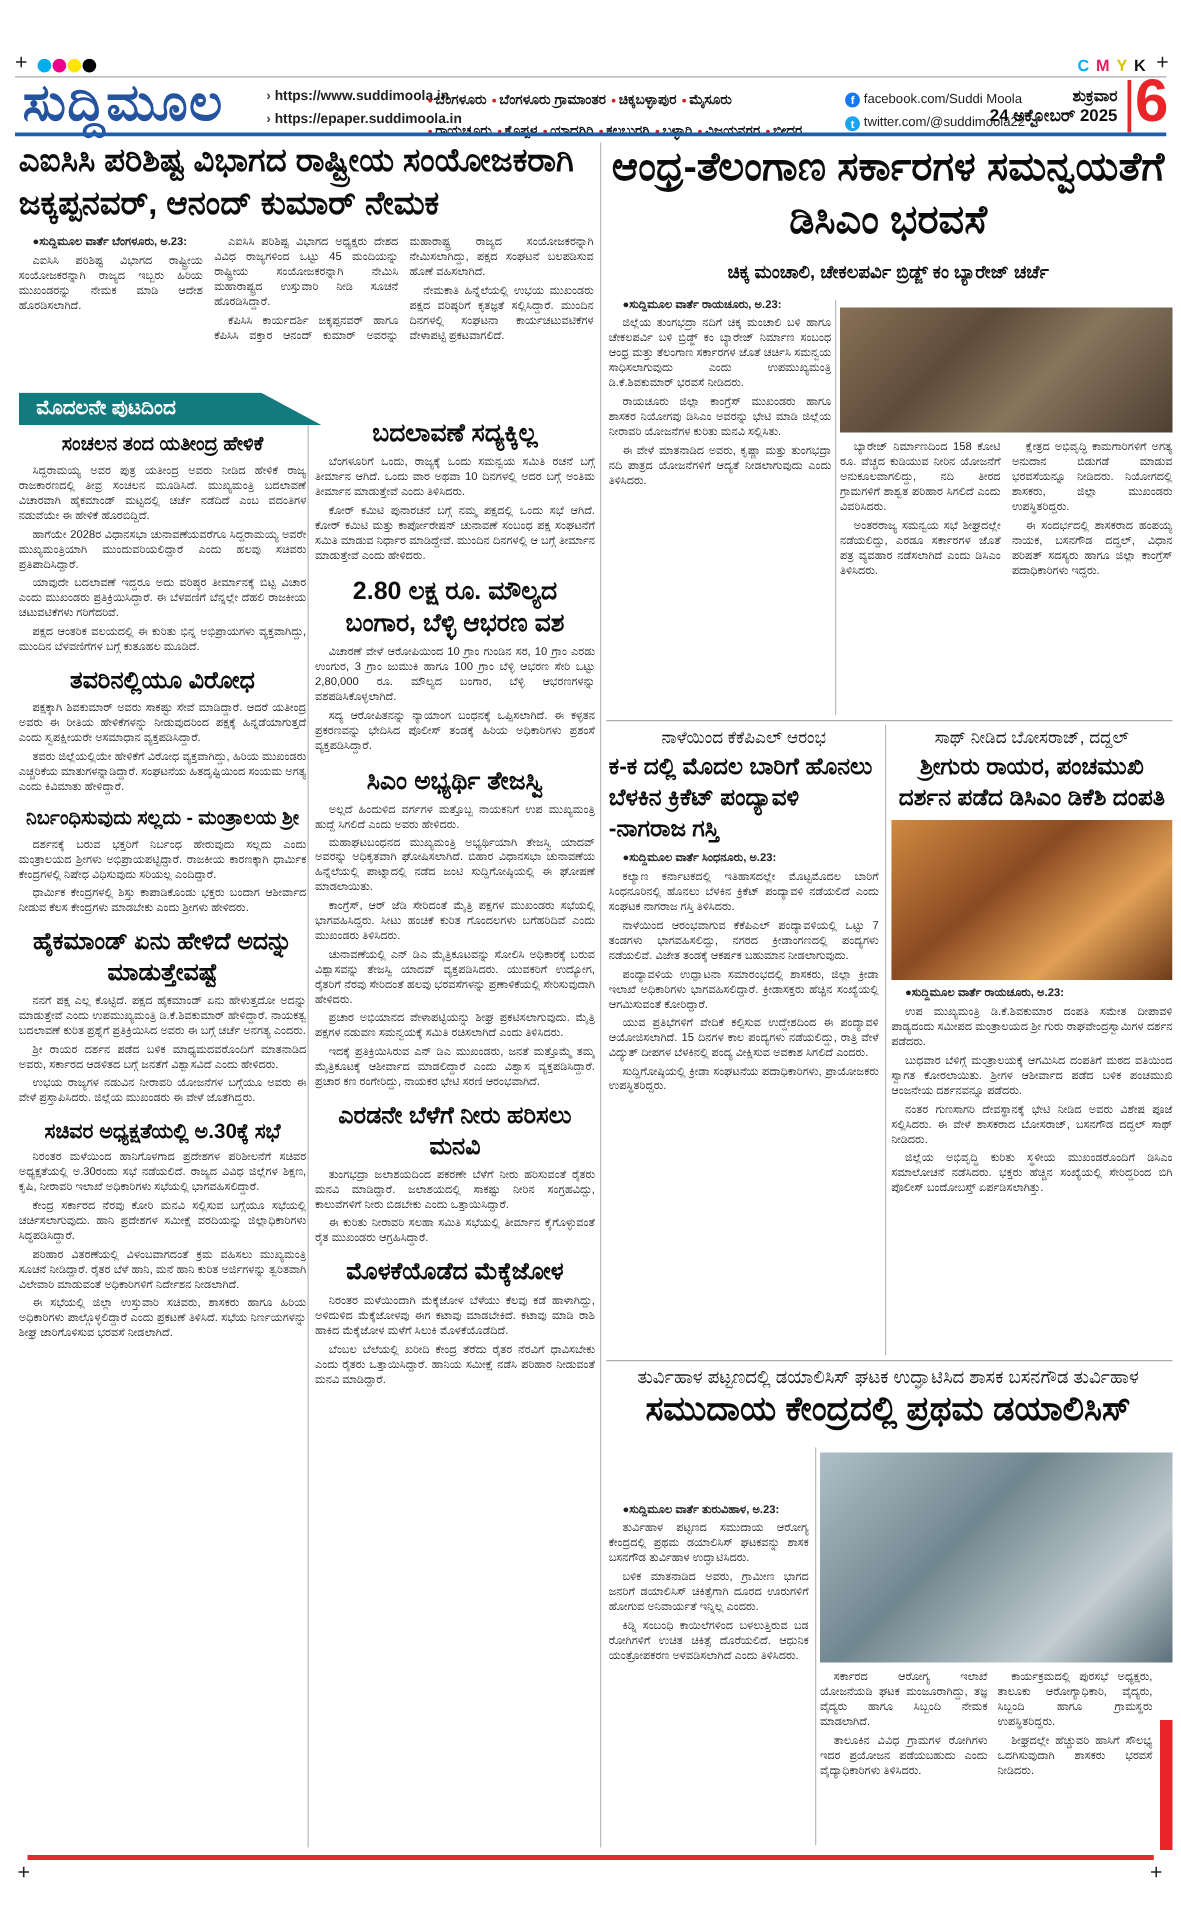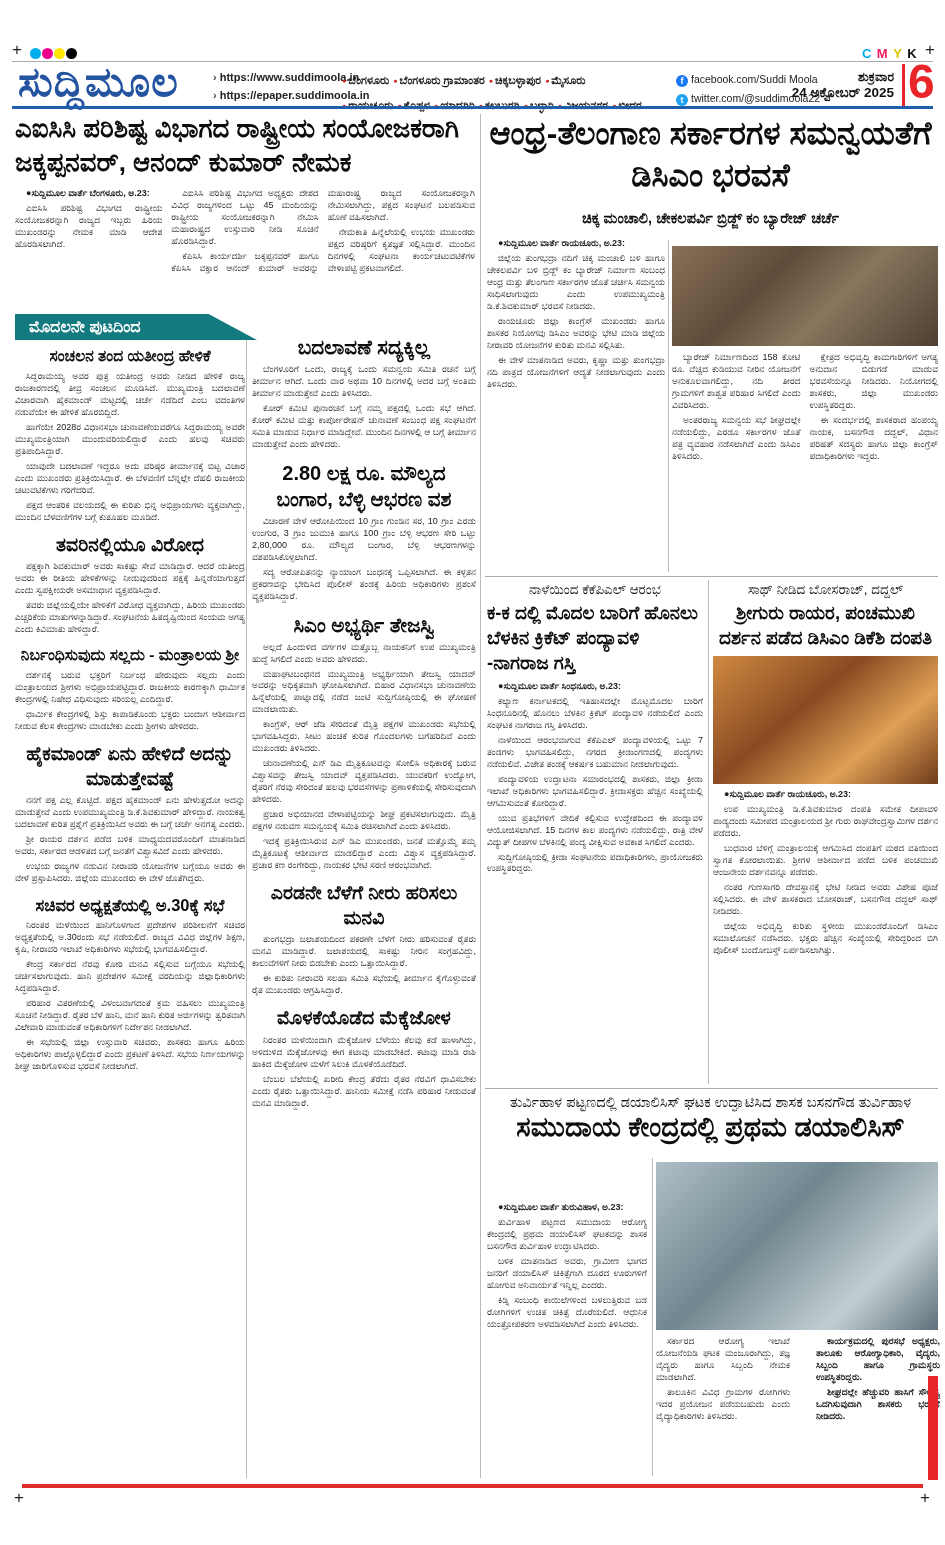--- a/index.html
+++ b/index.html
@@ -261,21 +261,21 @@
         <p>ಕಿಡ್ನಿ ಸಂಬಂಧಿ ಕಾಯಿಲೆಗಳಿಂದ ಬಳಲುತ್ತಿರುವ ಬಡ ರೋಗಿಗಳಿಗೆ ಉಚಿತ ಚಿಕಿತ್ಸೆ ದೊರೆಯಲಿದೆ. ಆಧುನಿಕ ಯಂತ್ರೋಪಕರಣ ಅಳವಡಿಸಲಾಗಿದೆ ಎಂದು ತಿಳಿಸಿದರು.</p>
       </div>
   </div>
   <div class="abs photo ph-dialysis" style="left:656px;top:1162px;width:282px;height:168px;"></div>
   <div class="abs article-body clip" style="left:656px;top:1336px;width:134px;height:140px;">
     <div>
         <p>ಸರ್ಕಾರದ ಆರೋಗ್ಯ ಇಲಾಖೆ ಯೋಜನೆಯಡಿ ಘಟಕ ಮಂಜೂರಾಗಿದ್ದು, ತಜ್ಞ ವೈದ್ಯರು ಹಾಗೂ ಸಿಬ್ಬಂದಿ ನೇಮಕ ಮಾಡಲಾಗಿದೆ.</p>
         <p>ತಾಲೂಕಿನ ವಿವಿಧ ಗ್ರಾಮಗಳ ರೋಗಿಗಳು ಇದರ ಪ್ರಯೋಜನ ಪಡೆಯಬಹುದು ಎಂದು ವೈದ್ಯಾಧಿಕಾರಿಗಳು ತಿಳಿಸಿದರು.</p>
       </div>
   </div>
-  <div class="abs article-body clip" style="left:816px;top:1336px;width:124px;height:140px;font-weight:bold;">
+  <div class="abs article-body clip" style="left:798px;top:1336px;width:124px;height:140px;">
     <div>
         <p>ಕಾರ್ಯಕ್ರಮದಲ್ಲಿ ಪುರಸಭೆ ಅಧ್ಯಕ್ಷರು, ತಾಲೂಕು ಆರೋಗ್ಯಾಧಿಕಾರಿ, ವೈದ್ಯರು, ಸಿಬ್ಬಂದಿ ಹಾಗೂ ಗ್ರಾಮಸ್ಥರು ಉಪಸ್ಥಿತರಿದ್ದರು.</p>
         <p>ಶೀಘ್ರದಲ್ಲೇ ಹೆಚ್ಚುವರಿ ಹಾಸಿಗೆ ಸೌಲಭ್ಯ ಒದಗಿಸುವುದಾಗಿ ಶಾಸಕರು ಭರವಸೆ ನೀಡಿದರು.</p>
       </div>
   </div>
   <div class="abs redbar" style="left:928px;top:1376px;width:10px;height:104px;"></div>
 
   <div class="abs rule-red" style="left:22px;top:1484px;width:901px;"></div>
   <div class="abs regmark" style="left:14px;top:1488px;">+</div>
   <div class="abs regmark" style="left:920px;top:1488px;">+</div>

